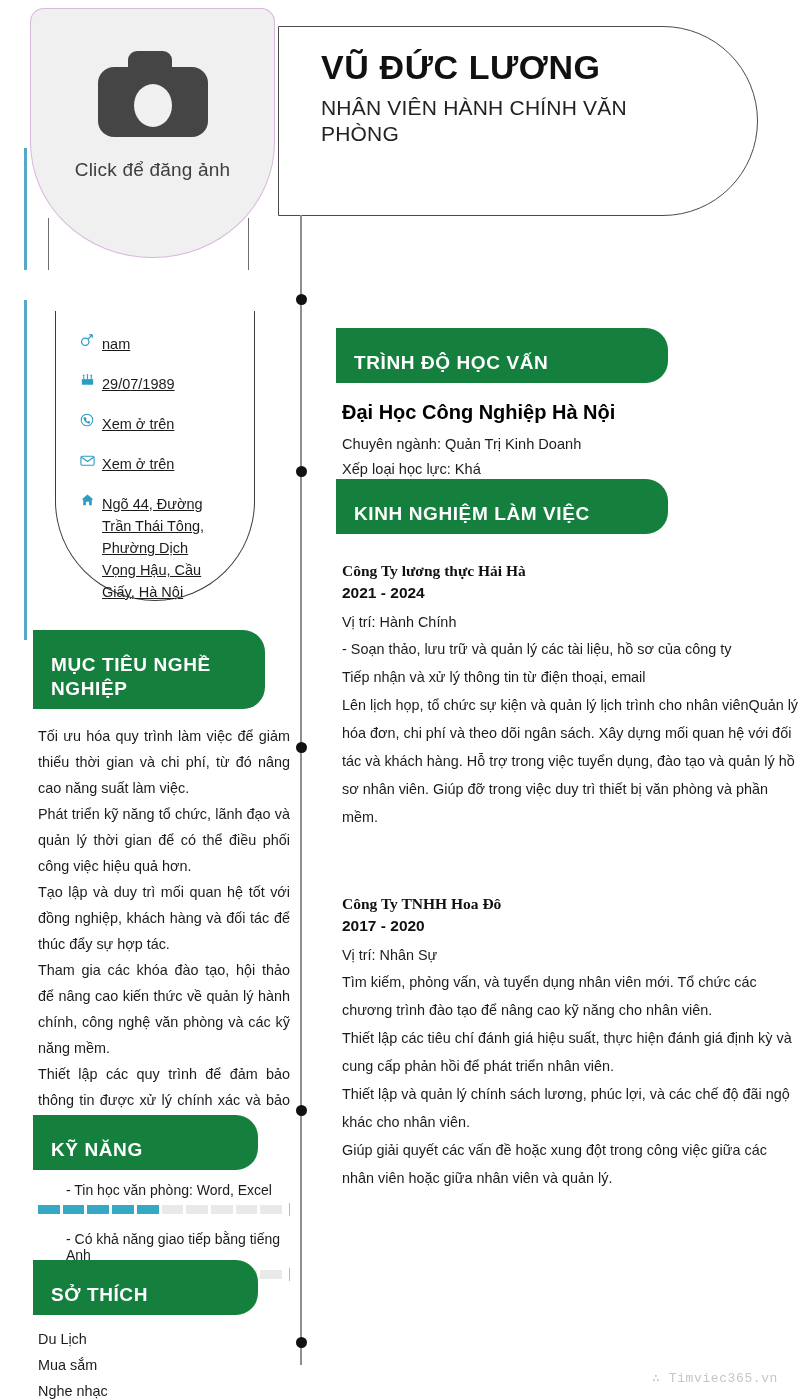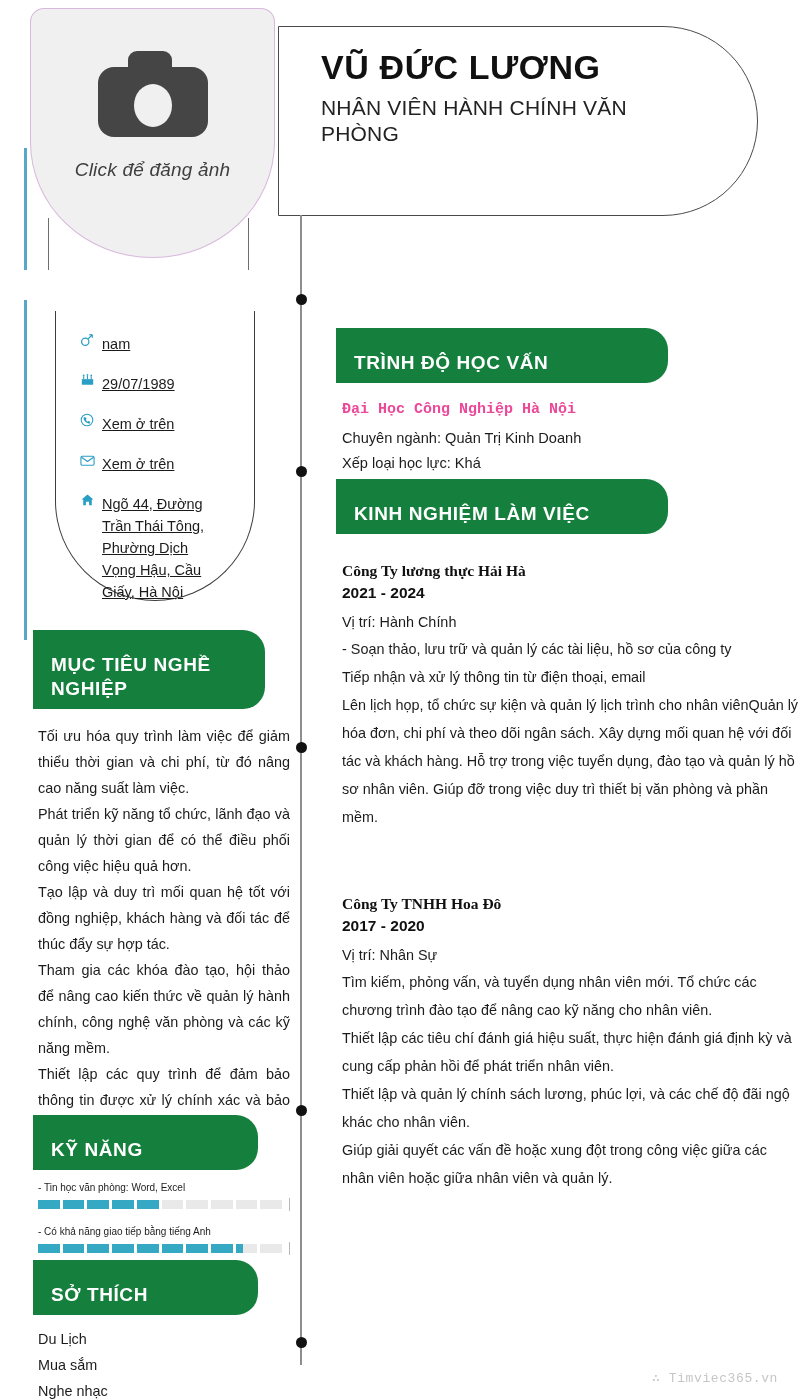--- a/index.html
+++ b/index.html
@@ -31,21 +31,21 @@
   }
   .cam-hump {
     position:absolute; left:30px; top:0; width:44px; height:24px;
     background:#454545; border-radius:9px 9px 0 0;
   }
   .cam-lens {
     position:absolute; left:36px; top:33px; width:38px; height:43px;
     background:#f0f0f0; border-radius:50%;
   }
   .photo-caption {
-    margin-top:22px; font-size:19px; color:#3e3e3e; letter-spacing:.2px;font-style:italic;
+    margin-top:22px; font-size:19px; color:#3e3e3e; letter-spacing:.2px;
   }
 
   .name-box {
     position:absolute; left:278px; top:26px; width:480px; height:190px;
     border:1.4px solid #4a4a4a;
     border-radius:0 95px 95px 0;
     padding:22px 0 0 42px;
   }
   .name-title {
     font-size:34px; font-weight:bold; letter-spacing:.6px; color:#111;
@@ -88,36 +88,36 @@
   }
   .left .sec-head { margin-left:33px; width:232px; }
 
   .goal-body { margin:14px 38px 0 38px; width:252px; }
   .goal-body p {
     font-size:14.4px; line-height:26px; text-align:justify; color:#1c1c1c;
     margin-bottom:0;
   }
 
   .skill-wrap { margin:12px 38px 0 38px; width:244px; }
-  .skill-label { font-size:10px; color:#1c1c1c; margin-bottom:7px; }
+  .skill-label { font-size:14px; color:#1c1c1c; margin-bottom:7px;margin-left:28px; }
   .bar { display:flex; gap:3px; height:9px; margin-bottom:17px; position:relative; }
   .seg { flex:1 1 0; background:#e9e9e9; }
   .seg.on { background:#35a9c4; }
   .seg.half { background:linear-gradient(to right,#35a9c4 33%, #e9e9e9 33%); }
   .bar-end { position:absolute; right:-8px; top:-2px; width:1.5px; height:13px; background:#b9b9b9; }
 
   .hobby-list { margin:11px 38px 0 38px; }
   .hobby-list div { font-size:14.4px; line-height:26px; color:#1c1c1c; }
 
   
   .right { position:absolute; left:336px; top:275px; width:464px; }
   .right .sec-head { width:332px; }
 
   .edu { margin:18px 0 0 6px; }
-  .edu-school { font-size:15px; font-weight:bold; color:#ec4899; margin-bottom:8px;font-family:Liberation Mono, monospace; }
+  .edu-school { font-size:20px; font-weight:bold; color:#000000; margin-bottom:8px; }
   .edu-line { font-size:14.6px; color:#1c1c1c; line-height:25px; }
 
   .job { margin:20px 0 0 6px; }
   .job-name { font-size:15.5px; font-weight:bold; color:#111; line-height:1.45;font-family:Liberation Serif, serif; }
   .job-years { font-size:15.5px; font-weight:bold; color:#111; line-height:1.45; margin-bottom:4px; }
   .job-role { font-size:14.4px; color:#1c1c1c; line-height:26px; }
   .job p.desc { font-size:14.4px; color:#1c1c1c; line-height:28px; }
 
   
   .watermark {

